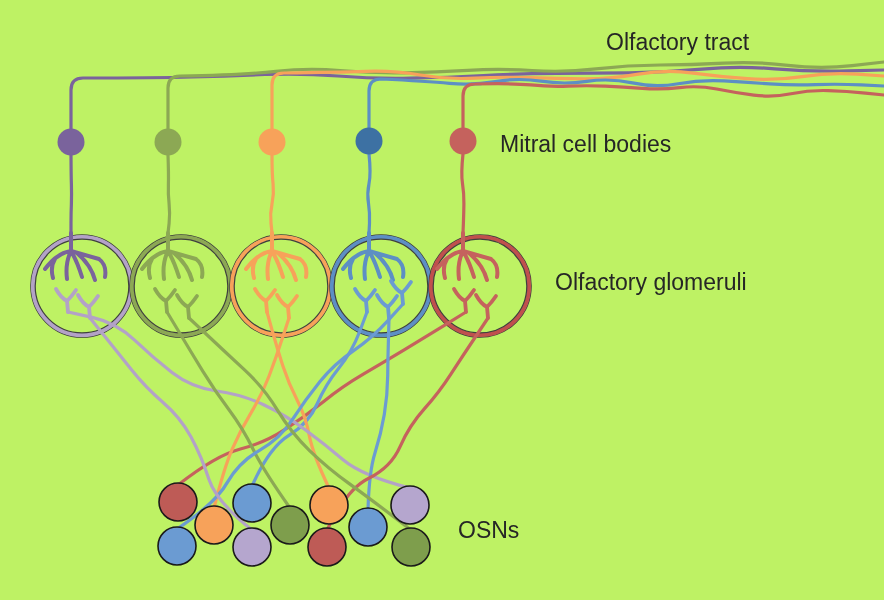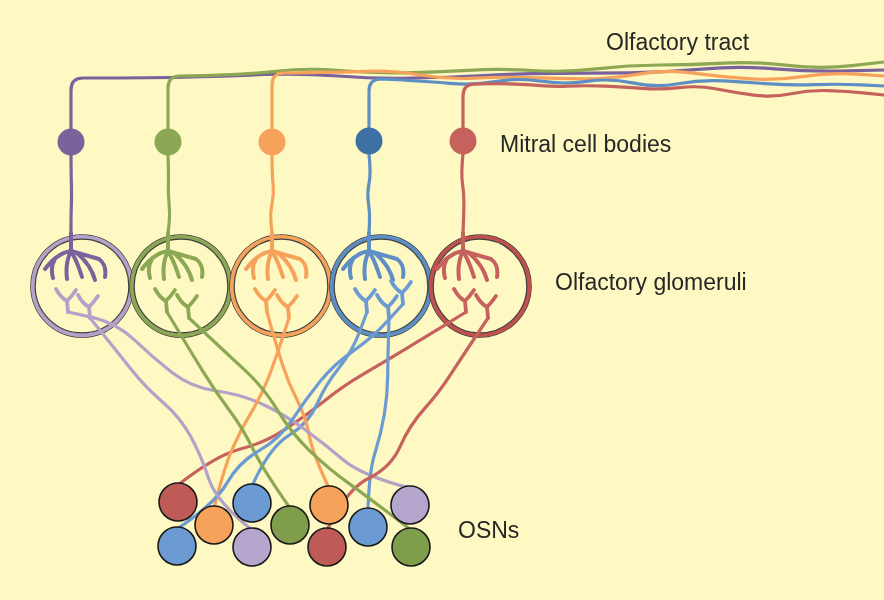--- a/index.html
+++ b/index.html
@@ -1,16 +1,16 @@
 <!DOCTYPE html>
 <html><head>
 <meta charset="utf-8">
 <style>
   html,body{margin:0;padding:0;background:#ffffff;}
-  .canvas-wrap{width:884px;height:600px;position:relative;background:#fef9c3;overflow:hidden;}
+  .canvas-wrap{width:884px;height:600px;position:relative;background:#bef264;overflow:hidden;}
   svg{display:block;}
   .lbl{font-family:"Liberation Sans",sans-serif;font-size:23px;fill:#262626;}
 </style>
 </head>
 <body>
 
 <div class="canvas-wrap">
   <svg id="diagram-svg" width="884" height="600" viewBox="0 0 884 600">
     <g id="g-rings">
         <circle cx="82" cy="286" r="51.2" fill="none" stroke="#3F3F3F" stroke-width="1.2"></circle>

